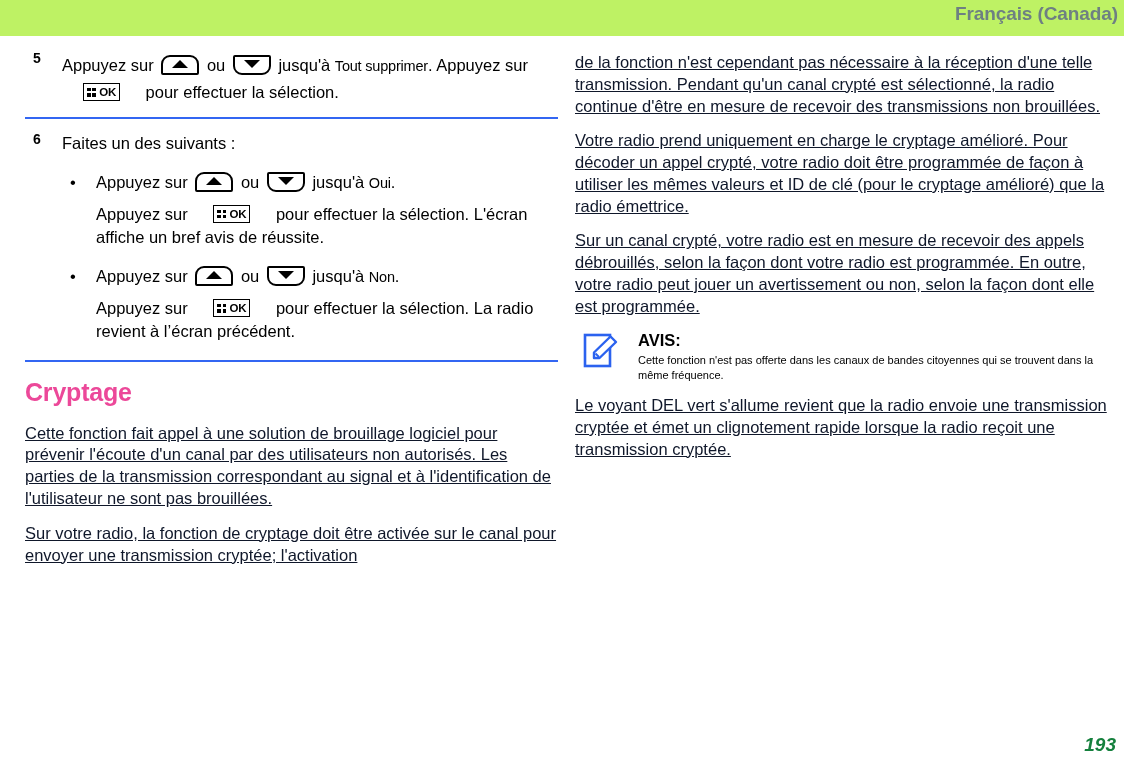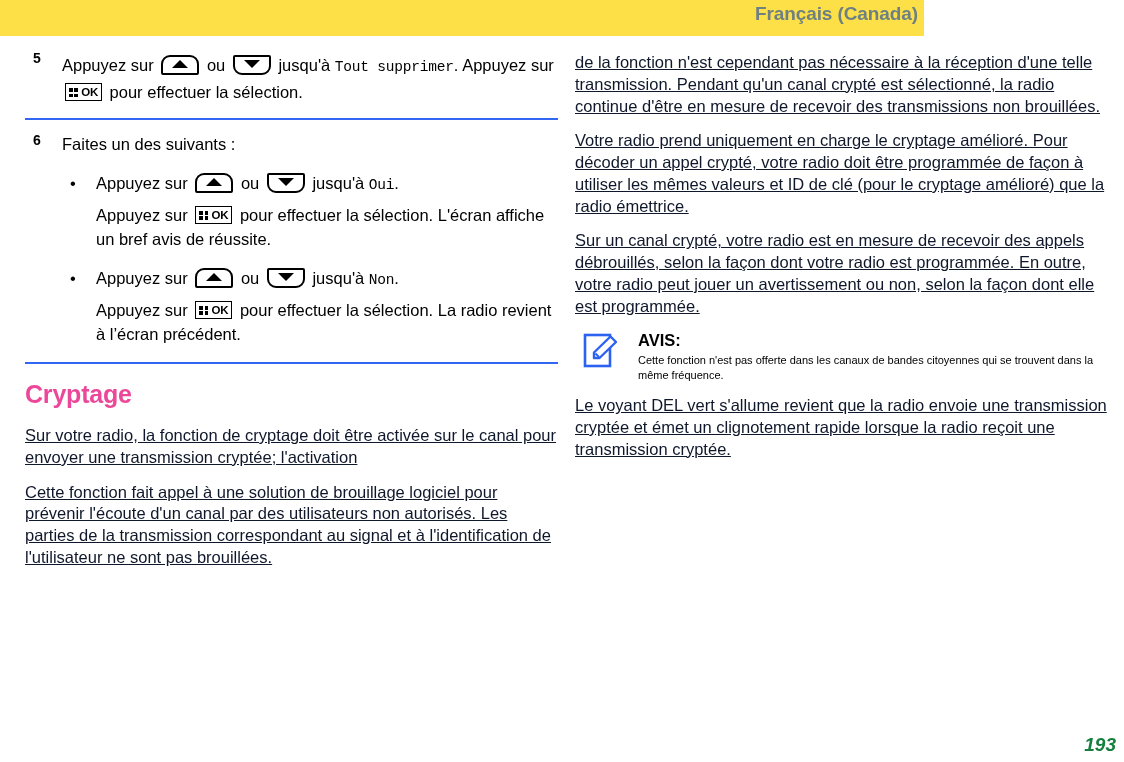--- a/index.html
+++ b/index.html
@@ -12,22 +12,22 @@
   #page {
     position: relative;
     width: 1124px; height: 762px;
     overflow: hidden;
     background: #ffffff;
   }
 
   
   .header-band {
     position: absolute; top: 0; left: 0;
-    width: 924px; height: 36px;
-    background: #fde047;
+    width: 1124px; height: 36px;
+    background: #bef264;
   }
   .header-lang {
     position: absolute;
     right: 6px; top: 3px;
     font-size: 19px;
     font-weight: bold;
     color: #6e8082;
     letter-spacing: -0.1px;
     white-space: nowrap;
   }
@@ -100,21 +100,21 @@
   h2.section-title {
     margin: 0 0 14px 0;
     font-size: 25px;
     font-weight: bold;
     color: #ec4899;
     letter-spacing: -0.2px;
   }
 
   
   .screen {
-    font-family: Liberation Mono, monospace;
+    font-family: Liberation Sans, sans-serif;
     font-size: 14.5px;
     letter-spacing: -0.2px;
   }
 
   
   .key {
     display: inline-block;
     position: relative;
     width: 38px; height: 20px;
     vertical-align: -4px;
@@ -143,21 +143,21 @@
     top: 5px;
     border-top: 8px solid #000;
   }
 
   
   .okkey {
     display: inline-block;
     position: relative;
     width: 37px; height: 18px;
     vertical-align: -3px;
-    margin: 0 3px;
+    margin: 0 21px;
     border: 1.6px solid #000;
     background: #fff;
   }
   .okkey .grid {
     position: absolute;
     left: 3px; top: 4px;
     width: 9px; height: 9px;
   }
   .okkey .grid i {
     position: absolute;
@@ -288,22 +288,22 @@
                 <i></i>
               </span><span class="oklabel">OK</span></span>
           <span>pour effectuer la sélection. La radio revient à l’écran précédent.</span>
         </div>
       </div>
     </div>
 
     <div class="rule" style="margin-top:16px;"></div>
 
     <h2 class="section-title">Cryptage</h2>
+    <p class="body">Cette fonction fait appel à une solution de brouillage logiciel pour prévenir l'écoute d'un canal par des utilisateurs non autorisés. Les parties de la transmission correspondant au signal et à l'identification de l'utilisateur ne sont pas brouillées.</p>
     <p class="body">Sur votre radio, la fonction de cryptage doit être activée sur le canal pour envoyer une transmission cryptée; l'activation</p>
-    <p class="body">Cette fonction fait appel à une solution de brouillage logiciel pour prévenir l'écoute d'un canal par des utilisateurs non autorisés. Les parties de la transmission correspondant au signal et à l'identification de l'utilisateur ne sont pas brouillées.</p>
   </div>
 
   <div class="col col-right">
     <p class="body">de la fonction n'est cependant pas nécessaire à la réception d'une telle transmission. Pendant qu'un canal crypté est sélectionné, la radio continue d'être en mesure de recevoir des transmissions non brouillées.</p>
     <p class="body">Votre radio prend uniquement en charge le cryptage amélioré. Pour décoder un appel crypté, votre radio doit être programmée de façon à utiliser les mêmes valeurs et ID de clé (pour le cryptage amélioré) que la radio émettrice.</p>
     <p class="body">Sur un canal crypté, votre radio est en mesure de recevoir des appels débrouillés, selon la façon dont votre radio est programmée. En outre, votre radio peut jouer un avertissement ou non, selon la façon dont elle est programmée.</p>
 
     <div class="note">
       <span class="note-icon">
         <svg width="40" height="40" viewBox="0 0 40 40" aria-hidden="true">

